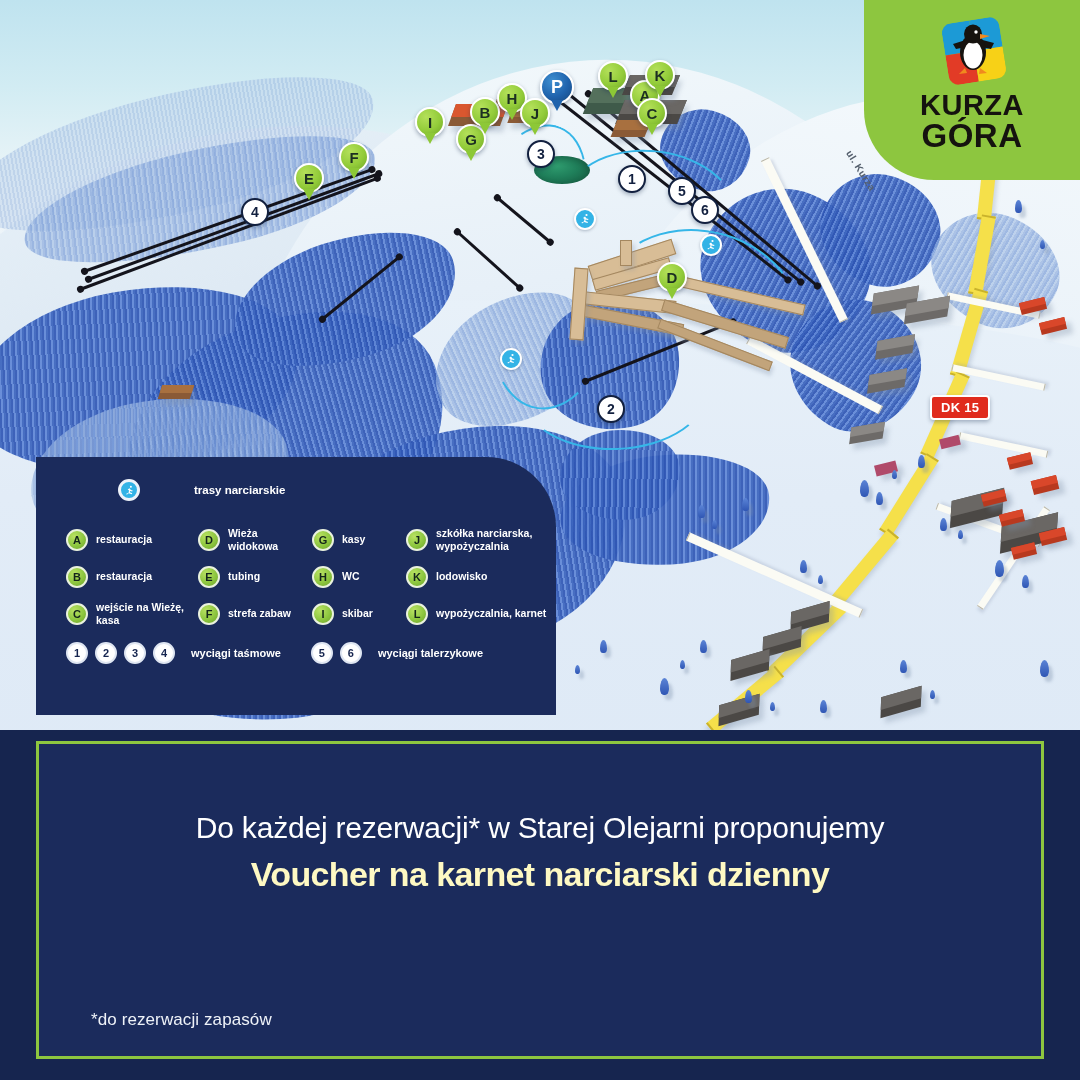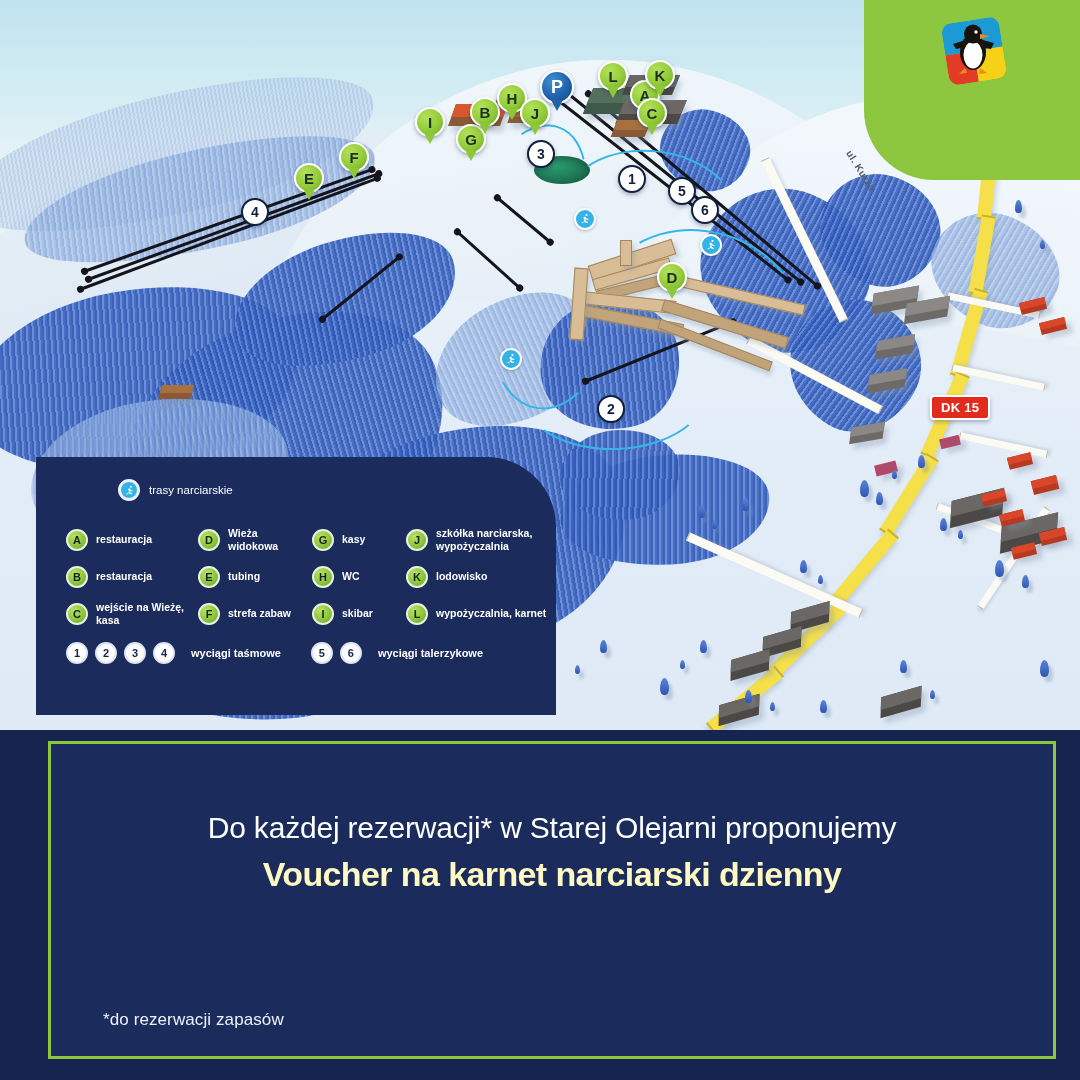--- a/index.html
+++ b/index.html
@@ -349,21 +349,21 @@
     margin-left: 52px;
   }
   #legend-trail-key .kicon {
     width: 22px; height: 22px; border-radius: 50%;
     background: #33b3e6;
     border: 3px solid #eef3fa;
     display: flex; align-items: center; justify-content: center;
     color: #fff; font-size: 11px;
   }
   #legend-trail-key .klabel {
-    color: #ffffff; font-size: 11.5px; font-weight: normal;
+    color: #ffffff; font-size: 11.5px; font-weight: bold; margin-left: 45px;
   }
 
   #legend-cols {
     display: grid;
     grid-template-columns: 128px 110px 90px 150px;
     column-gap: 4px;
     row-gap: 0;
   }
   .leg-item {
     display: flex; align-items: center; gap: 8px;
@@ -405,21 +405,21 @@
 
   
   #banner-wrap {
     position: absolute;
     left: 0; top: 730px;
     width: 1080px; height: 350px;
     background: #16254f;
   }
   #banner {
     position: absolute;
-    left: 48px; top: 11px;
+    left: 36px; top: 11px;
     width: 1008px; height: 318px;
     background: #1b2b5c;
     border: 3px solid #8dc63f;
     padding: 64px 52px 0 52px;
   }
   #banner .line {
     color: #ffffff;
     font-family: "Liberation Sans", sans-serif;
     font-size: 30px;
     font-weight: normal;
@@ -787,20 +787,24 @@
           <ellipse cx="26" cy="12" rx="9" ry="9.5" fill="#16130f"></ellipse>
 
           <path d="M33 12 L43 14 L33 17 Z" fill="#f08a1e"></path>
 
           <circle cx="29" cy="10" r="1.7" fill="#ffffff"></circle>
 
           <path d="M18 46 L12 52 L20 51 Z" fill="#f08a1e"></path>
           <path d="M33 46 L40 51 L32 52 Z" fill="#f08a1e"></path>
         </svg>
       </div>
+      <div id="logo-text">
+        <span class="l1">KURZA</span>
+        <span class="l2">GÓRA</span>
+      </div>
     </div>
 
   </div>
 
   <div id="banner-wrap">
     <div id="banner">
       <div class="line">Do każdej rezerwacji* w Starej Olejarni proponujemy</div>
       <div class="line highlight">Voucher na karnet narciarski dzienny</div>
       <div class="footnote">*do rezerwacji zapasów</div>
     </div>

